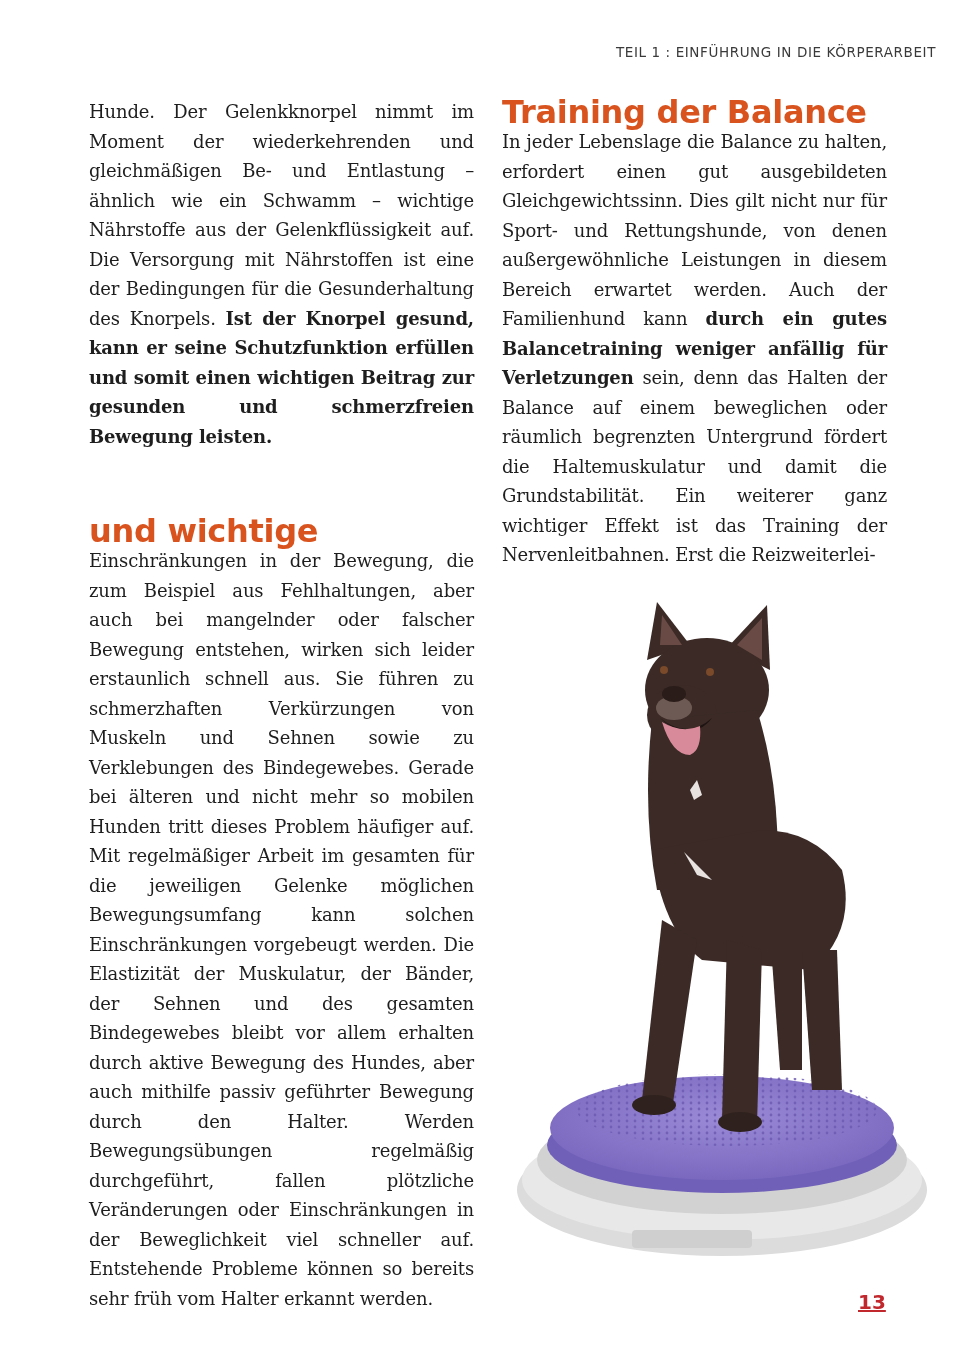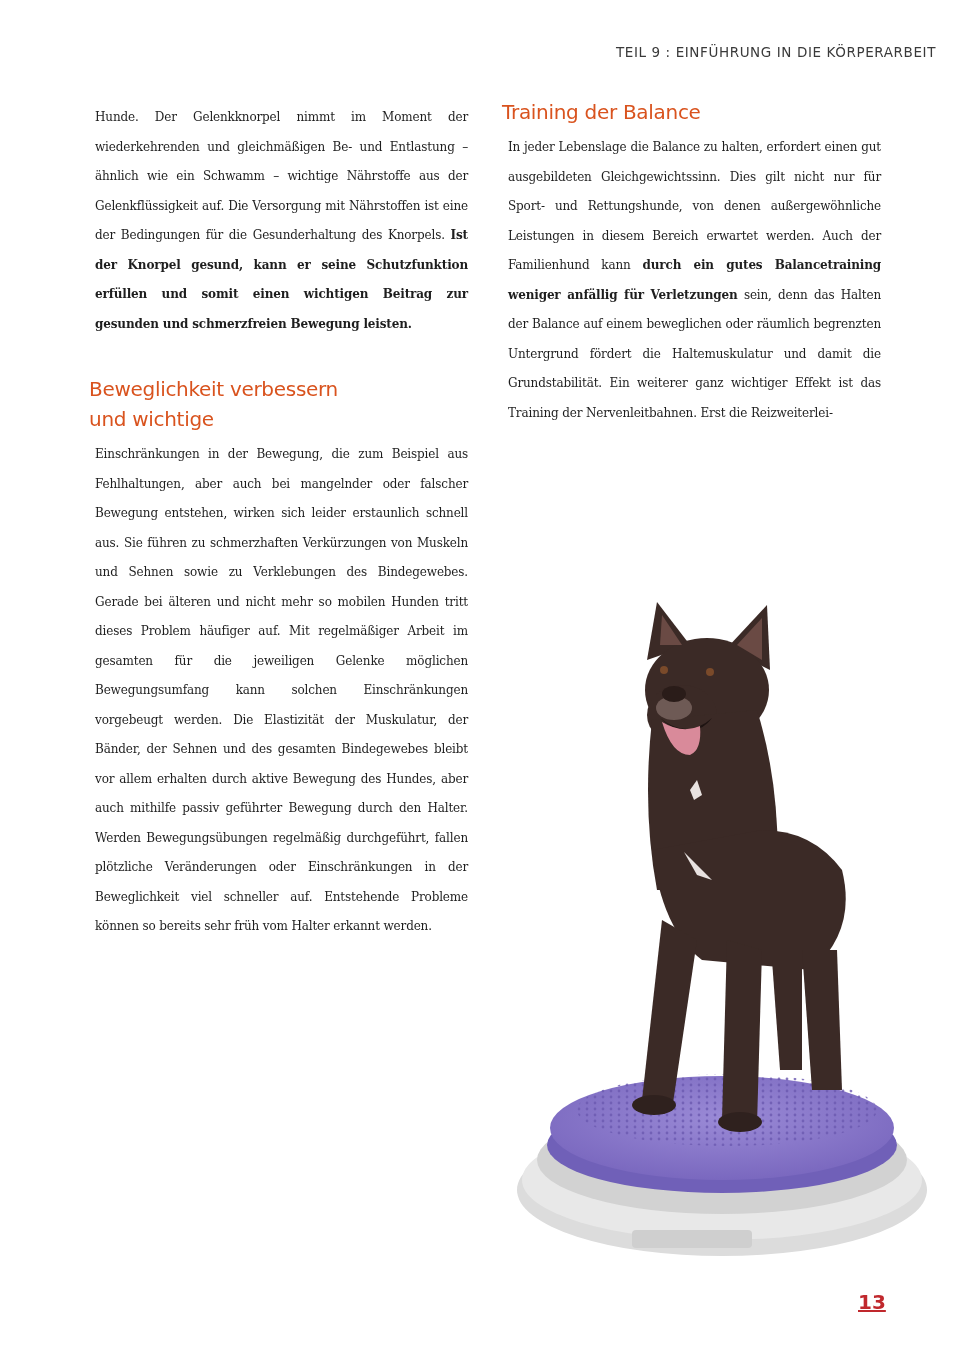--- a/index.html
+++ b/index.html
@@ -11,48 +11,48 @@
     position: absolute; top: 44px; right: 38px;
     font-family: "DejaVu Sans", sans-serif; font-size: 13.5px;
     letter-spacing: 0.6px; color: #3a3a3a;
   }
   .col {
     position: absolute; width: 385px;
   }
   .col-left { left: 89px; top: 97px; }
   .col-right { left: 502px; top: 97px; }
   .para {
-    margin: 6px; font-size: 12px; line-height: 29.5px; text-align: justify;
+    margin: 0; font-size: 18px; line-height: 29.5px; text-align: justify;
     hyphens: none; letter-spacing: -0.15px;
   }
   .para b { font-weight: bold; }
   .heading {
-    margin: 0; font-family: "DejaVu Sans", sans-serif; font-weight: normal;
-    color: #d9531e; font-size: 20px; line-height: 30px; letter-spacing: -0.3px;
+    margin: 0; font-family: "DejaVu Sans", sans-serif; font-weight: bold;
+    color: #d9531e; font-size: 32px; line-height: 30px; letter-spacing: -0.3px;
   }
   .h-beweg { margin-top: 35px; }
   .photo {
     position: absolute; left: 512px; top: 590px; width: 420px; height: 680px;
   }
   .page-number {
     position: absolute; top: 1290px; left: 858px;
     font-family: "DejaVu Sans", sans-serif; font-weight: bold;
     font-size: 20px; color: #c0282d; text-decoration: underline;
   }
 </style>
 </head>
 <body>
 
-<div class="running-head">TEIL 9 : EINFÜHRUNG IN DIE KÖRPERARBEIT</div>
+<div class="running-head">TEIL 1 : EINFÜHRUNG IN DIE KÖRPERARBEIT</div>
 
 <div class="col col-left">
   <p class="para"><span>Hunde. Der Gelenkknorpel nimmt im Moment der wiederkehrenden und gleichmäßigen Be- und Entlastung – ähnlich wie ein Schwamm – wichtige Nährstoffe aus der Gelenkflüssigkeit auf. Die Versorgung mit Nährstoffen ist eine der Bedingungen für die Gesunderhaltung des Knorpels. </span><b>Ist der Knorpel gesund, kann er seine Schutzfunktion erfüllen und somit einen wichtigen Beitrag zur gesunden und schmerzfreien Bewegung leisten.</b></p>
 
   <h2 class="heading h-beweg">
-    <span>Beweglichkeit verbessern</span><br>
+    <br>
     <span>und wichtige</span>
   </h2>
   <p class="para">Einschränkungen in der Bewegung, die zum Beispiel aus Fehlhaltungen, aber auch bei mangelnder oder falscher Bewegung entstehen, wirken sich leider erstaunlich schnell aus. Sie führen zu schmerzhaften Verkürzungen von Muskeln und Sehnen sowie zu Verklebungen des Bindegewebes. Gerade bei älteren und nicht mehr so mobilen Hunden tritt dieses Problem häufiger auf. Mit regelmäßiger Arbeit im gesamten für die jeweiligen Gelenke möglichen Bewegungsumfang kann solchen Einschränkungen vorgebeugt werden. Die Elastizität der Muskulatur, der Bänder, der Sehnen und des gesamten Bindegewebes bleibt vor allem erhalten durch aktive Bewegung des Hundes, aber auch mithilfe passiv geführter Bewegung durch den Halter. Werden Bewegungsübungen regelmäßig durchgeführt, fallen plötzliche Veränderungen oder Einschränkungen in der Beweglichkeit viel schneller auf. Entstehende Probleme können so bereits sehr früh vom Halter erkannt werden.</p>
 </div>
 
 <div class="col col-right">
   <h2 class="heading">Training der Balance</h2>
   <p class="para"><span>In jeder Lebenslage die Balance zu halten, erfordert einen gut ausgebildeten Gleichgewichtssinn. Dies gilt nicht nur für Sport- und Rettungshunde, von denen außergewöhnliche Leistungen in diesem Bereich erwartet werden. Auch der Familienhund kann </span><b>durch ein gutes Balancetraining weniger anfällig für Verletzungen</b><span> sein, denn das Halten der Balance auf einem beweglichen oder räumlich begrenzten Untergrund fördert die Haltemuskulatur und damit die Grundstabilität. Ein weiterer ganz wichtiger Effekt ist das Training der Nervenleitbahnen. Erst die Reizweiterlei-</span></p>
 </div>
 

